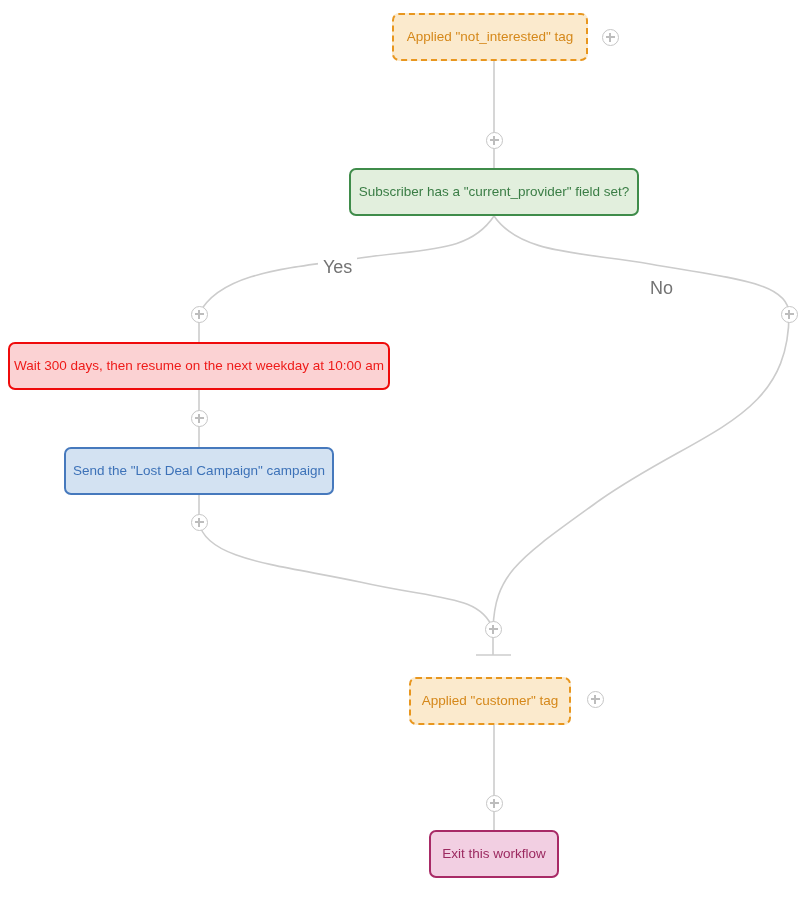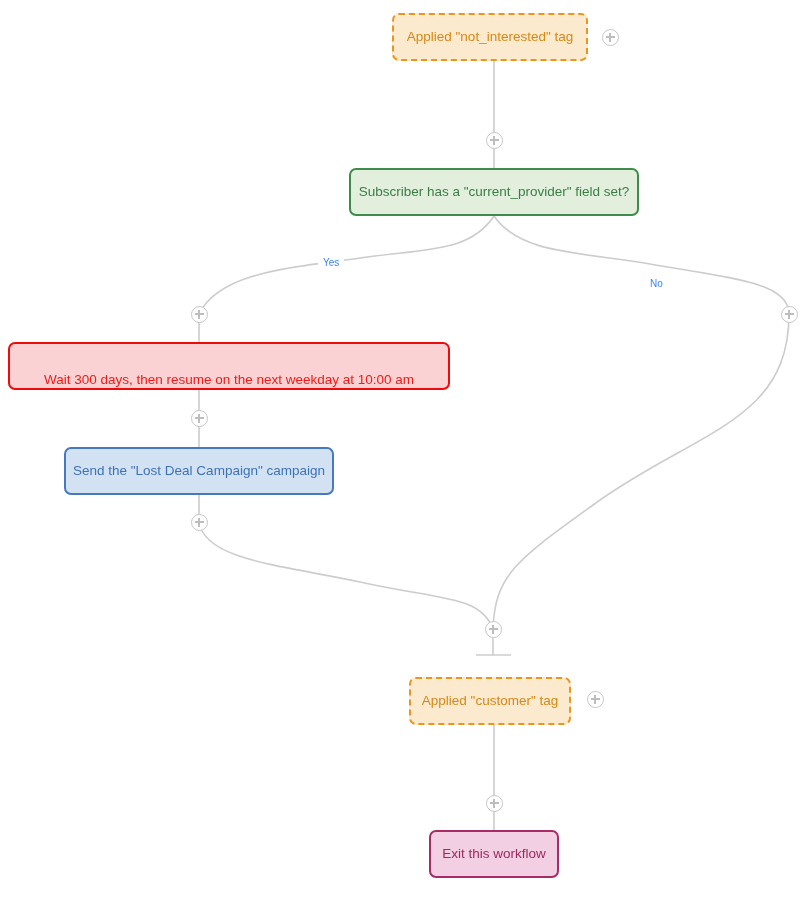--- a/index.html
+++ b/index.html
@@ -90,22 +90,22 @@
   }
   .plus::after {
     top: 3px;
     bottom: 3px;
     left: 50%;
     width: 1.4px;
     margin-left: -0.7px;
   }
   .branch-label {
     position: absolute;
-    font-size: 10px;
-    color: #3b82f6;
+    font-size: 18px;
+    color: #737373;
     background: #ffffff;
     padding: 1px 5px;
     z-index: 4;
     white-space: nowrap;
   }
 </style>
 </head>
 <body>
 
 <div id="canvas">
@@ -135,21 +135,21 @@
   </svg>
 
   <div class="node node-tag" style="left:392px; top:13px; width:196px; height:48px;">
     <span>Applied "not_interested" tag</span>
   </div>
 
   <div class="node node-condition" style="left:349px; top:168px; width:290px; height:48px;">
     <span>Subscriber has a "current_provider" field set?</span>
   </div>
 
-  <div class="node node-wait" style="left:8px; top:342px; width:442px; height:48px;align-items:flex-end;">
+  <div class="node node-wait" style="left:8px; top:342px; width:382px; height:48px;">
     <span>Wait 300 days, then resume on the next weekday at 10:00 am</span>
   </div>
 
   <div class="node node-campaign" style="left:64px; top:447px; width:270px; height:48px;">
     <span>Send the "Lost Deal Campaign" campaign</span>
   </div>
 
   <div class="node node-tag" style="left:409px; top:677px; width:162px; height:48px;">
     <span>Applied "customer" tag</span>
   </div>

